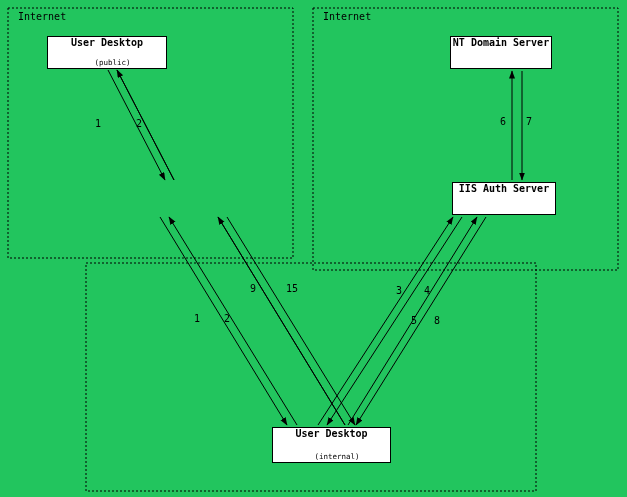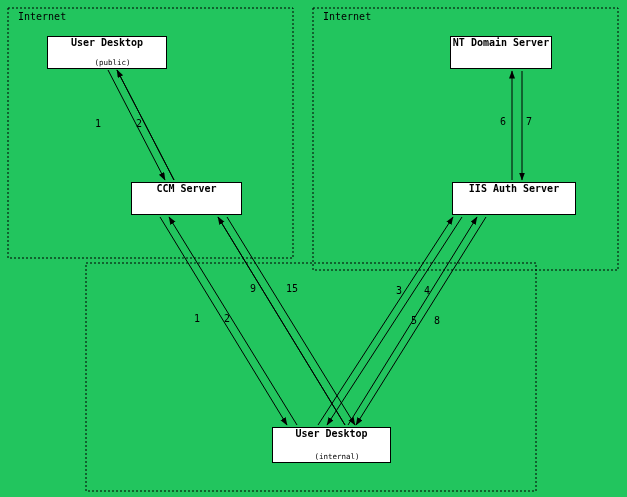--- a/index.html
+++ b/index.html
@@ -113,29 +113,26 @@
   </svg>
 
   <div class="zone-label" style="left:18px; top:11px;">Internet</div>
   <div class="zone-label" style="left:323px; top:11px;">Internet</div>
 
   <div class="node" style="left:47px; top:36px; width:120px; height:33px;">
     <div class="title">User Desktop</div>
     <div class="sub">(public)</div>
   </div>
 
-  <div class="node" style="left:131px; top:182px; width:111px; height:33px;">
-    <div class="title">CCM Server</div>
-  </div>
 
   <div class="node" style="left:450px; top:36px; width:102px; height:33px;">
     <div class="title">NT Domain Server</div>
   </div>
 
-  <div class="node" style="left:452px; top:182px; width:124px; height:33px;">
+  <div class="node" style="left:452px; top:182px; width:104px; height:33px;">
     <div class="title">IIS Auth Server</div>
   </div>
 
   <div class="node" style="left:272px; top:427px; width:119px; height:36px;">
     <div class="title">User Desktop</div>
     <div class="sub">(internal)</div>
   </div>
 
   <div class="edge-label" style="left:95px; top:118px;">1</div>
   <div class="edge-label" style="left:136px; top:118px;">2</div>

